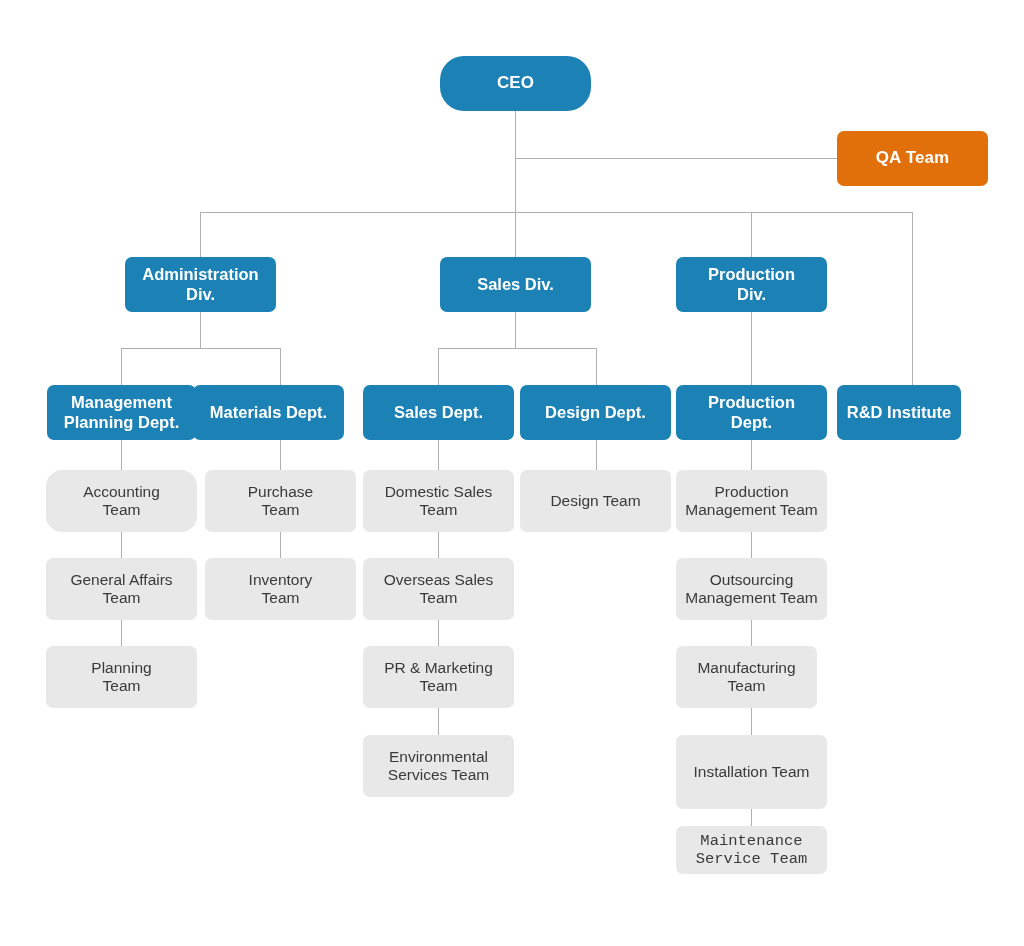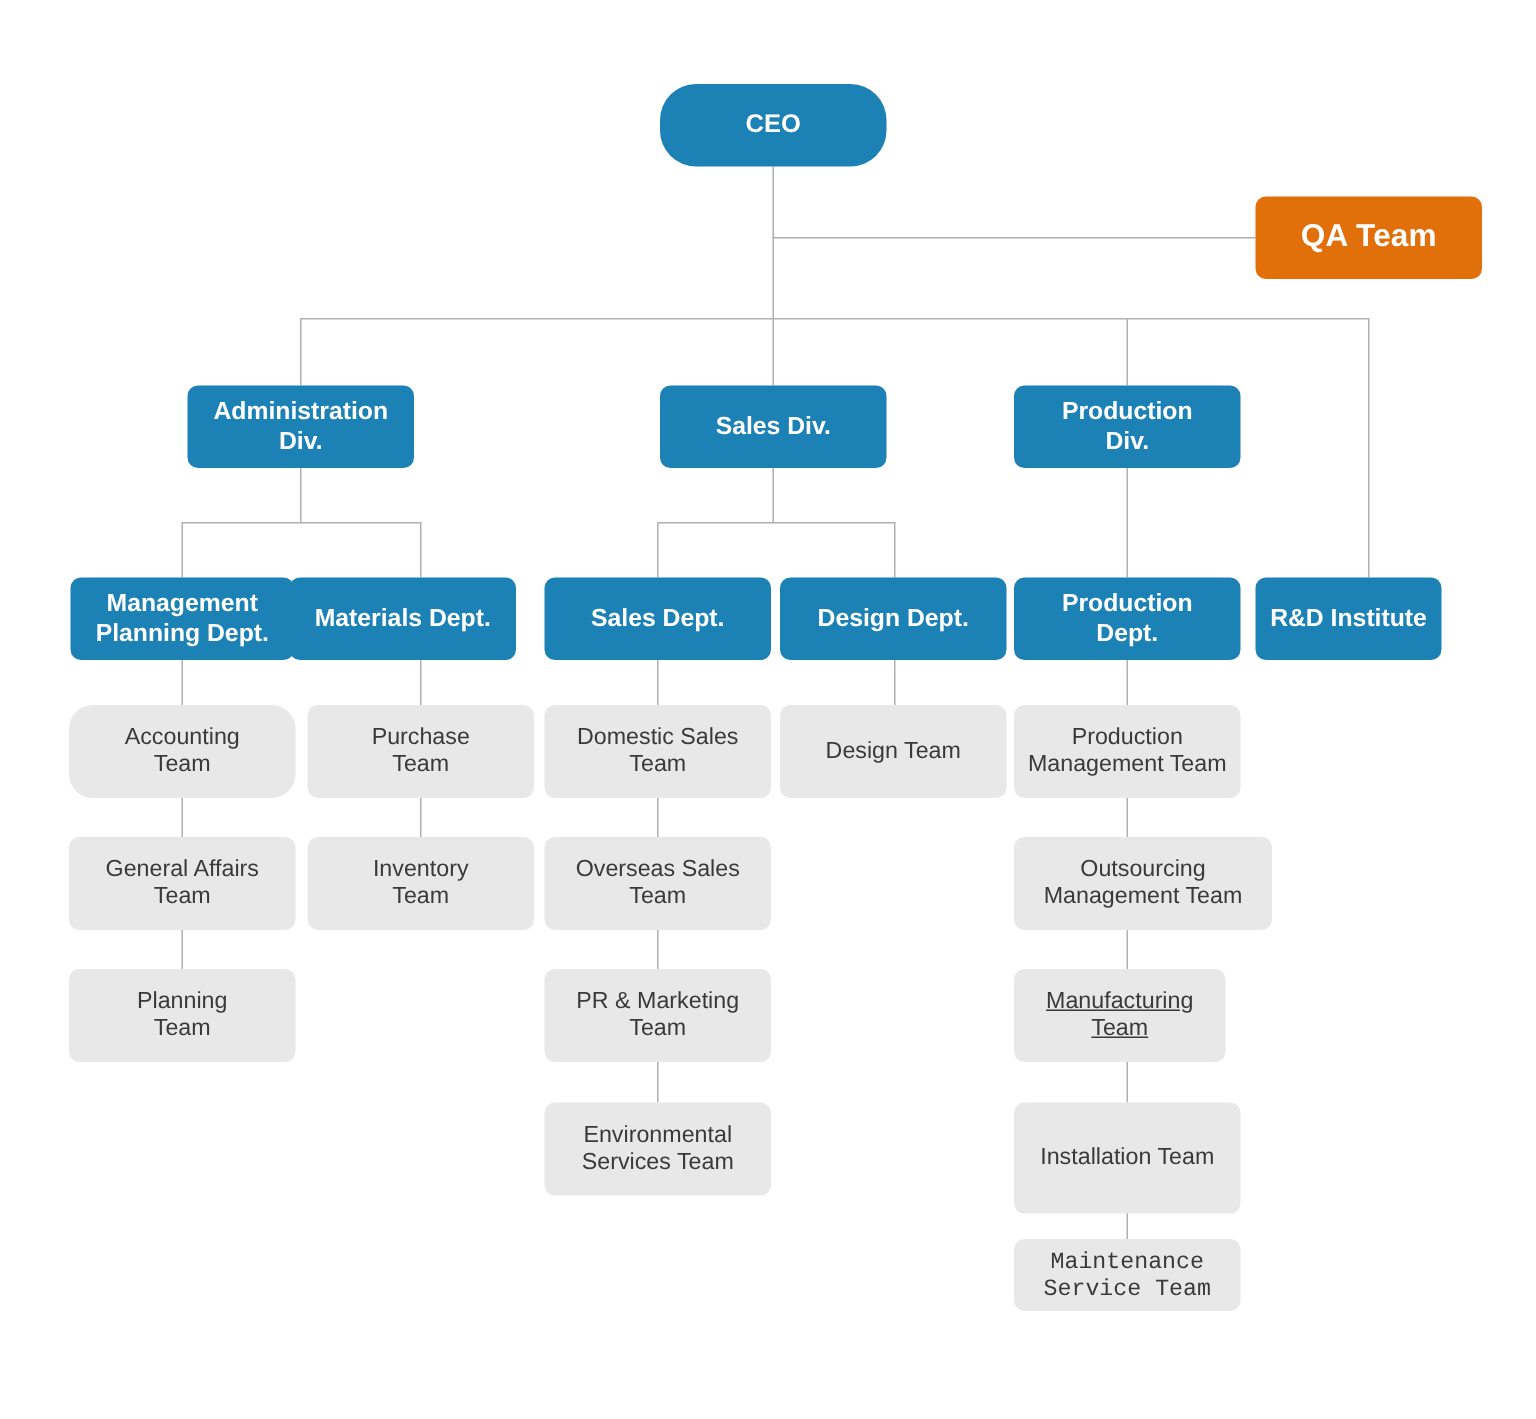--- a/index.html
+++ b/index.html
@@ -34,21 +34,21 @@
     color: #ffffff;
     font-weight: bold;
     font-size: 17px;
     letter-spacing: .1px;
     border-radius: 24px;
   }
   .node.lvl-special {
     background: #e2700a;
     color: #ffffff;
     font-weight: bold;
-    font-size: 21px;
+    font-size: 17px;
     letter-spacing: .1px;
   }
   .node.lvl-div {
     background: #1c81b4;
     color: #ffffff;
     font-weight: bold;
     font-size: 16.5px;
   }
   .node.lvl-dept {
     background: #1c81b4;
@@ -136,21 +136,21 @@
 Team</div>
       <div class="node lvl-team" style="left: 363px; top: 558px; width: 151px; height: 62px;">Overseas Sales
 Team</div>
       <div class="node lvl-team" style="left: 363px; top: 646px; width: 151px; height: 62px;">PR &amp; Marketing
 Team</div>
       <div class="node lvl-team" style="left: 363px; top: 735px; width: 151px; height: 62px;">Environmental
 Services Team</div>
       <div class="node lvl-team" style="left: 520px; top: 470px; width: 151px; height: 62px;">Design Team</div>
       <div class="node lvl-team" style="left: 676px; top: 470px; width: 151px; height: 62px;">Production
 Management Team</div>
-      <div class="node lvl-team" style="left: 676px; top: 558px; width: 172px; height: 62px;">Outsourcing
+      <div class="node lvl-team" style="left: 676px; top: 558px; width: 151px; height: 62px;">Outsourcing
 Management Team</div>
-      <div class="node lvl-team" style="left: 676px; top: 646px; width: 141px; height: 62px; text-decoration: underline;">Manufacturing
+      <div class="node lvl-team" style="left: 676px; top: 646px; width: 141px; height: 62px;">Manufacturing
 Team</div>
       <div class="node lvl-team" style="left: 676px; top: 735px; width: 151px; height: 74px;">Installation Team</div>
       <div class="node lvl-team" style="left: 676px; top: 826px; width: 151px; height: 48px; font-family: Liberation Mono, monospace;">Maintenance
 Service Team</div>
     </div>
 </div>
 
 </body></html>

